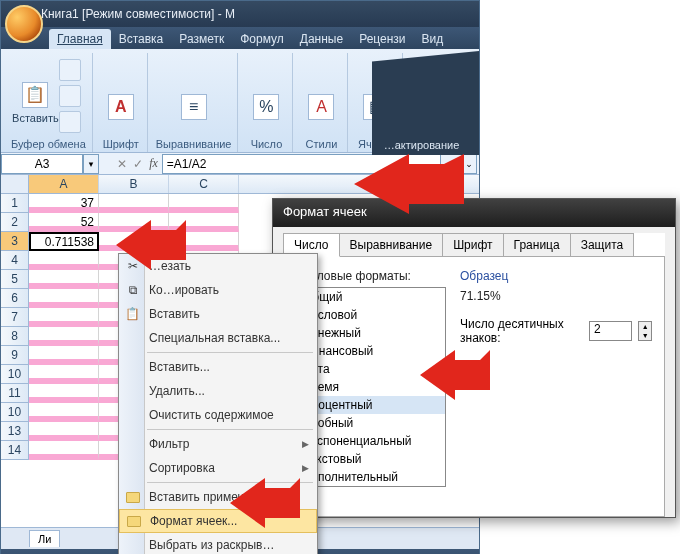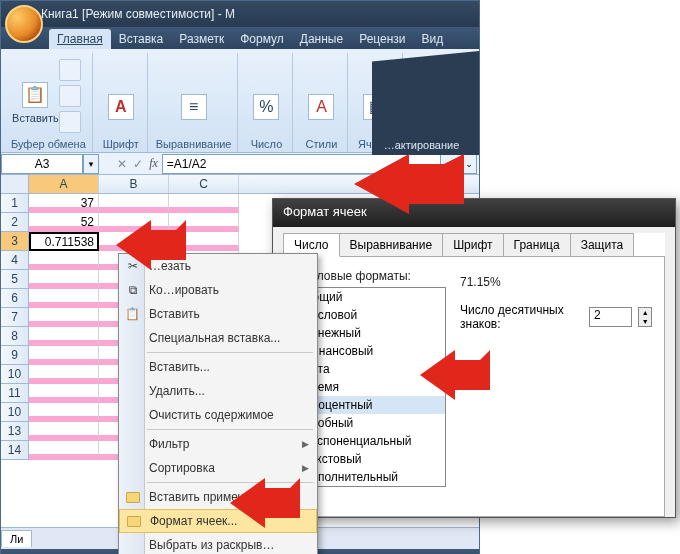--- a/index.html
+++ b/index.html
@@ -37,21 +37,21 @@
 .colrow { display:flex; height:19px; background:linear-gradient(#f4f8fc,#dde9f6); border-bottom:1px solid #9fb8d6; }
 .corner { width:28px; border-right:1px solid #9fb8d6; background:#e4edf8; }
 .colh { width:70px; border-right:1px solid #c5d5e8; text-align:center; padding-top:2px; font-size:12px; color:#2a4560; }
 .colh.sel { background:#f8c97a; }
 .row { display:flex; height:19px; }
 .rowh { width:28px; border-right:1px solid #9fb8d6; border-bottom:1px solid #9fb8d6; background:linear-gradient(90deg,#f4f8fc,#dde9f6); text-align:center; padding-top:2px; font-size:12px; color:#2a4560; }
 .rowh.sel { background:#f8c97a; }
 .cell { width:70px; border-right:1px solid #d4d4d4; border-bottom:6px solid #f9a8d4; padding:2px 4px; text-align:right; font-size:12px; color:#000; }
 .cell.active { border:2px solid #000; padding:1px 3px; }
 
-.sheet-tabs { height:22px; background:#dfe8f4; border-top:1px solid #9fb8d6; display:flex; align-items:center; }
+.sheet-tabs { height:22px; background:#dfe8f4; border-top:1px solid #9fb8d6; display:flex; align-items:center; padding-left:28px; }
 .sheet { background:#fff; border:1px solid #9fb8d6; border-bottom:none; padding:2px 8px; font-size:11px; }
 .statusbar { height:22px; background:linear-gradient(#3d5776,#2e4560); color:#dbe6f2; padding:3px 8px; font-size:11px; }
 
 
 .ctx { position:absolute; left:118px; top:253px; width:200px; background:#f4f4f4; border:1px solid #8a8a8a; box-shadow:3px 3px 6px rgba(0,0,0,.3); z-index:20; }
 .ctx-item { display:flex; align-items:center; height:24px; padding:0 8px 0 30px; position:relative; font-size:12px; color:#333; }
 .ctx-item.hl { background:#fde6a2; border:1px solid #e4bf5d; }
 .ctx-item .ci { position:absolute; left:6px; width:16px; height:16px; display:flex; align-items:center; justify-content:center; font-size:12px; }
 .ctx-sep { height:1px; background:#c8c8c8; margin:2px 4px 2px 28px; }
 .ctx-pane { position:absolute; left:0; top:0; width:26px; height:100%; background:linear-gradient(90deg,#eef3fa,#dde6f2); border-right:1px solid #c8c8c8; }
@@ -343,20 +343,21 @@
         <div class="fmt-item">Время</div>
         <div class="fmt-item sel">Процентный</div>
         <div class="fmt-item">Дробный</div>
         <div class="fmt-item">Экспоненциальный</div>
         <div class="fmt-item">Текстовый</div>
         <div class="fmt-item">Дополнительный</div>
         <div class="fmt-item">(все форматы)</div>
       </div>
     </div>
     <div style="flex:1;">
+      <div class="sample-label">Образец</div>
       <div class="sample-val">71.15%</div>
       <div class="dec-row">
         <span>Число десятичных знаков:</span>
         <div class="dec-input">2</div>
         <div class="dec-spin">
           <div>▲</div>
           <div>▼</div>
         </div>
       </div>
     </div>

